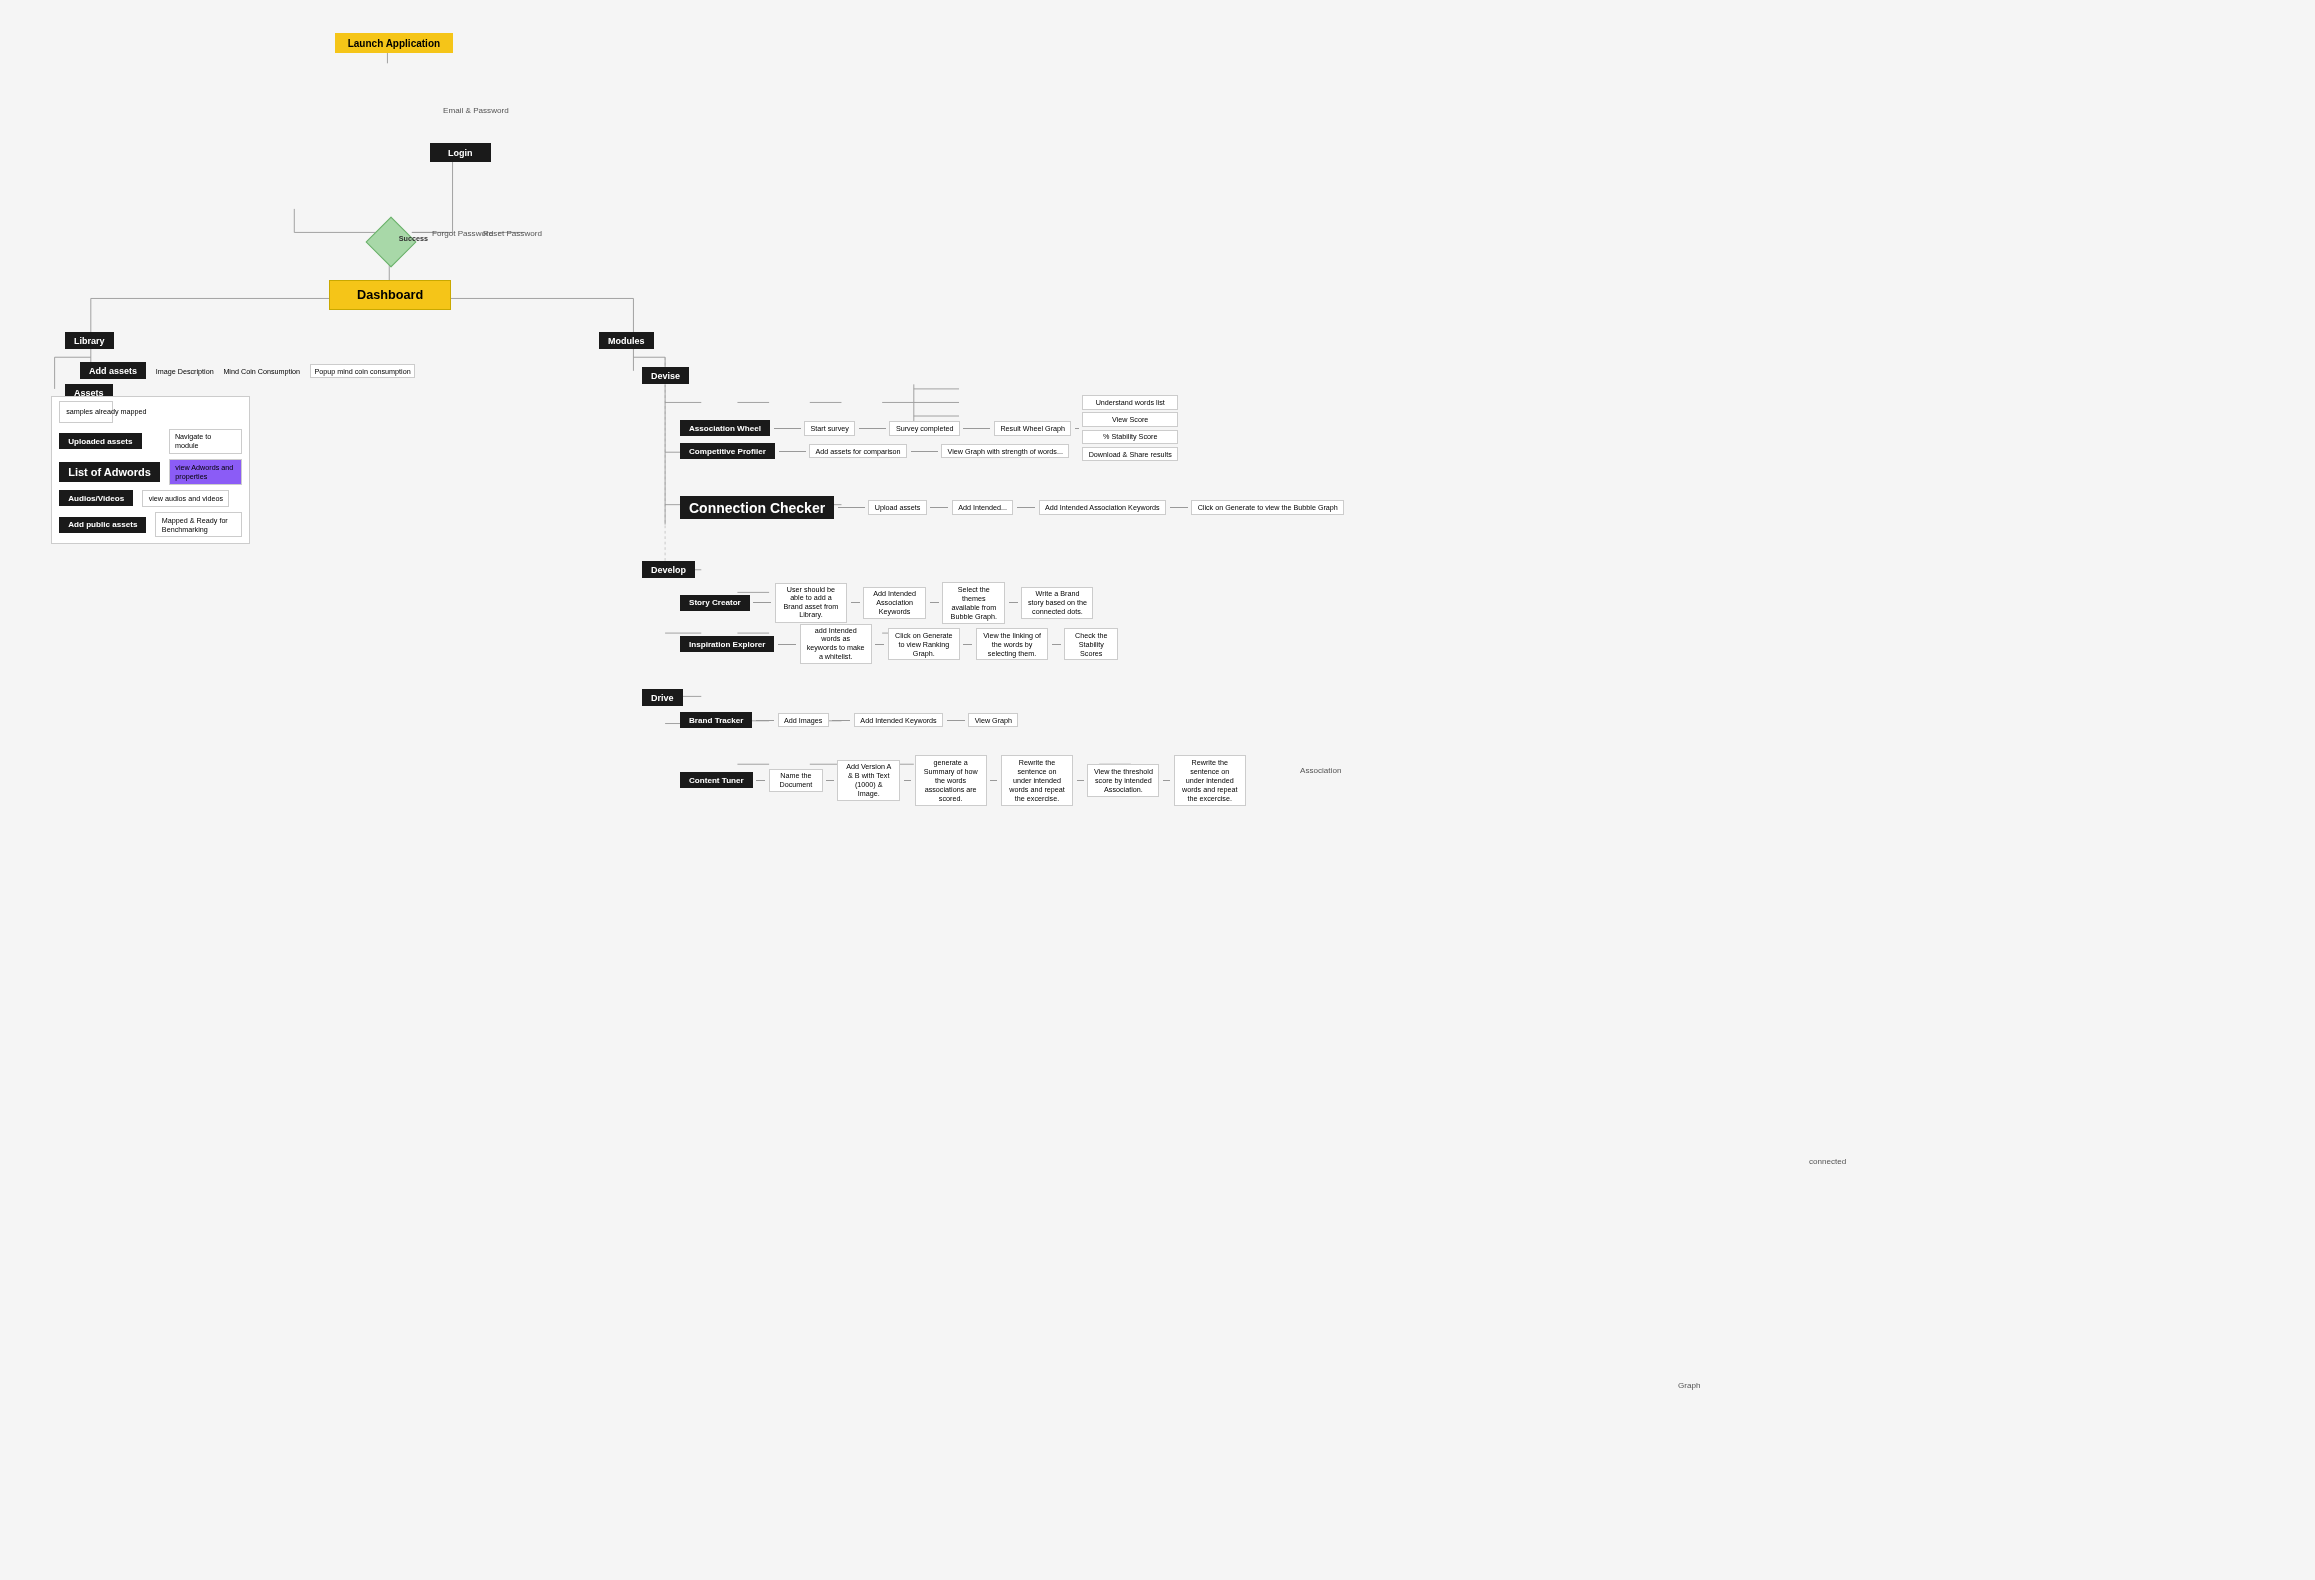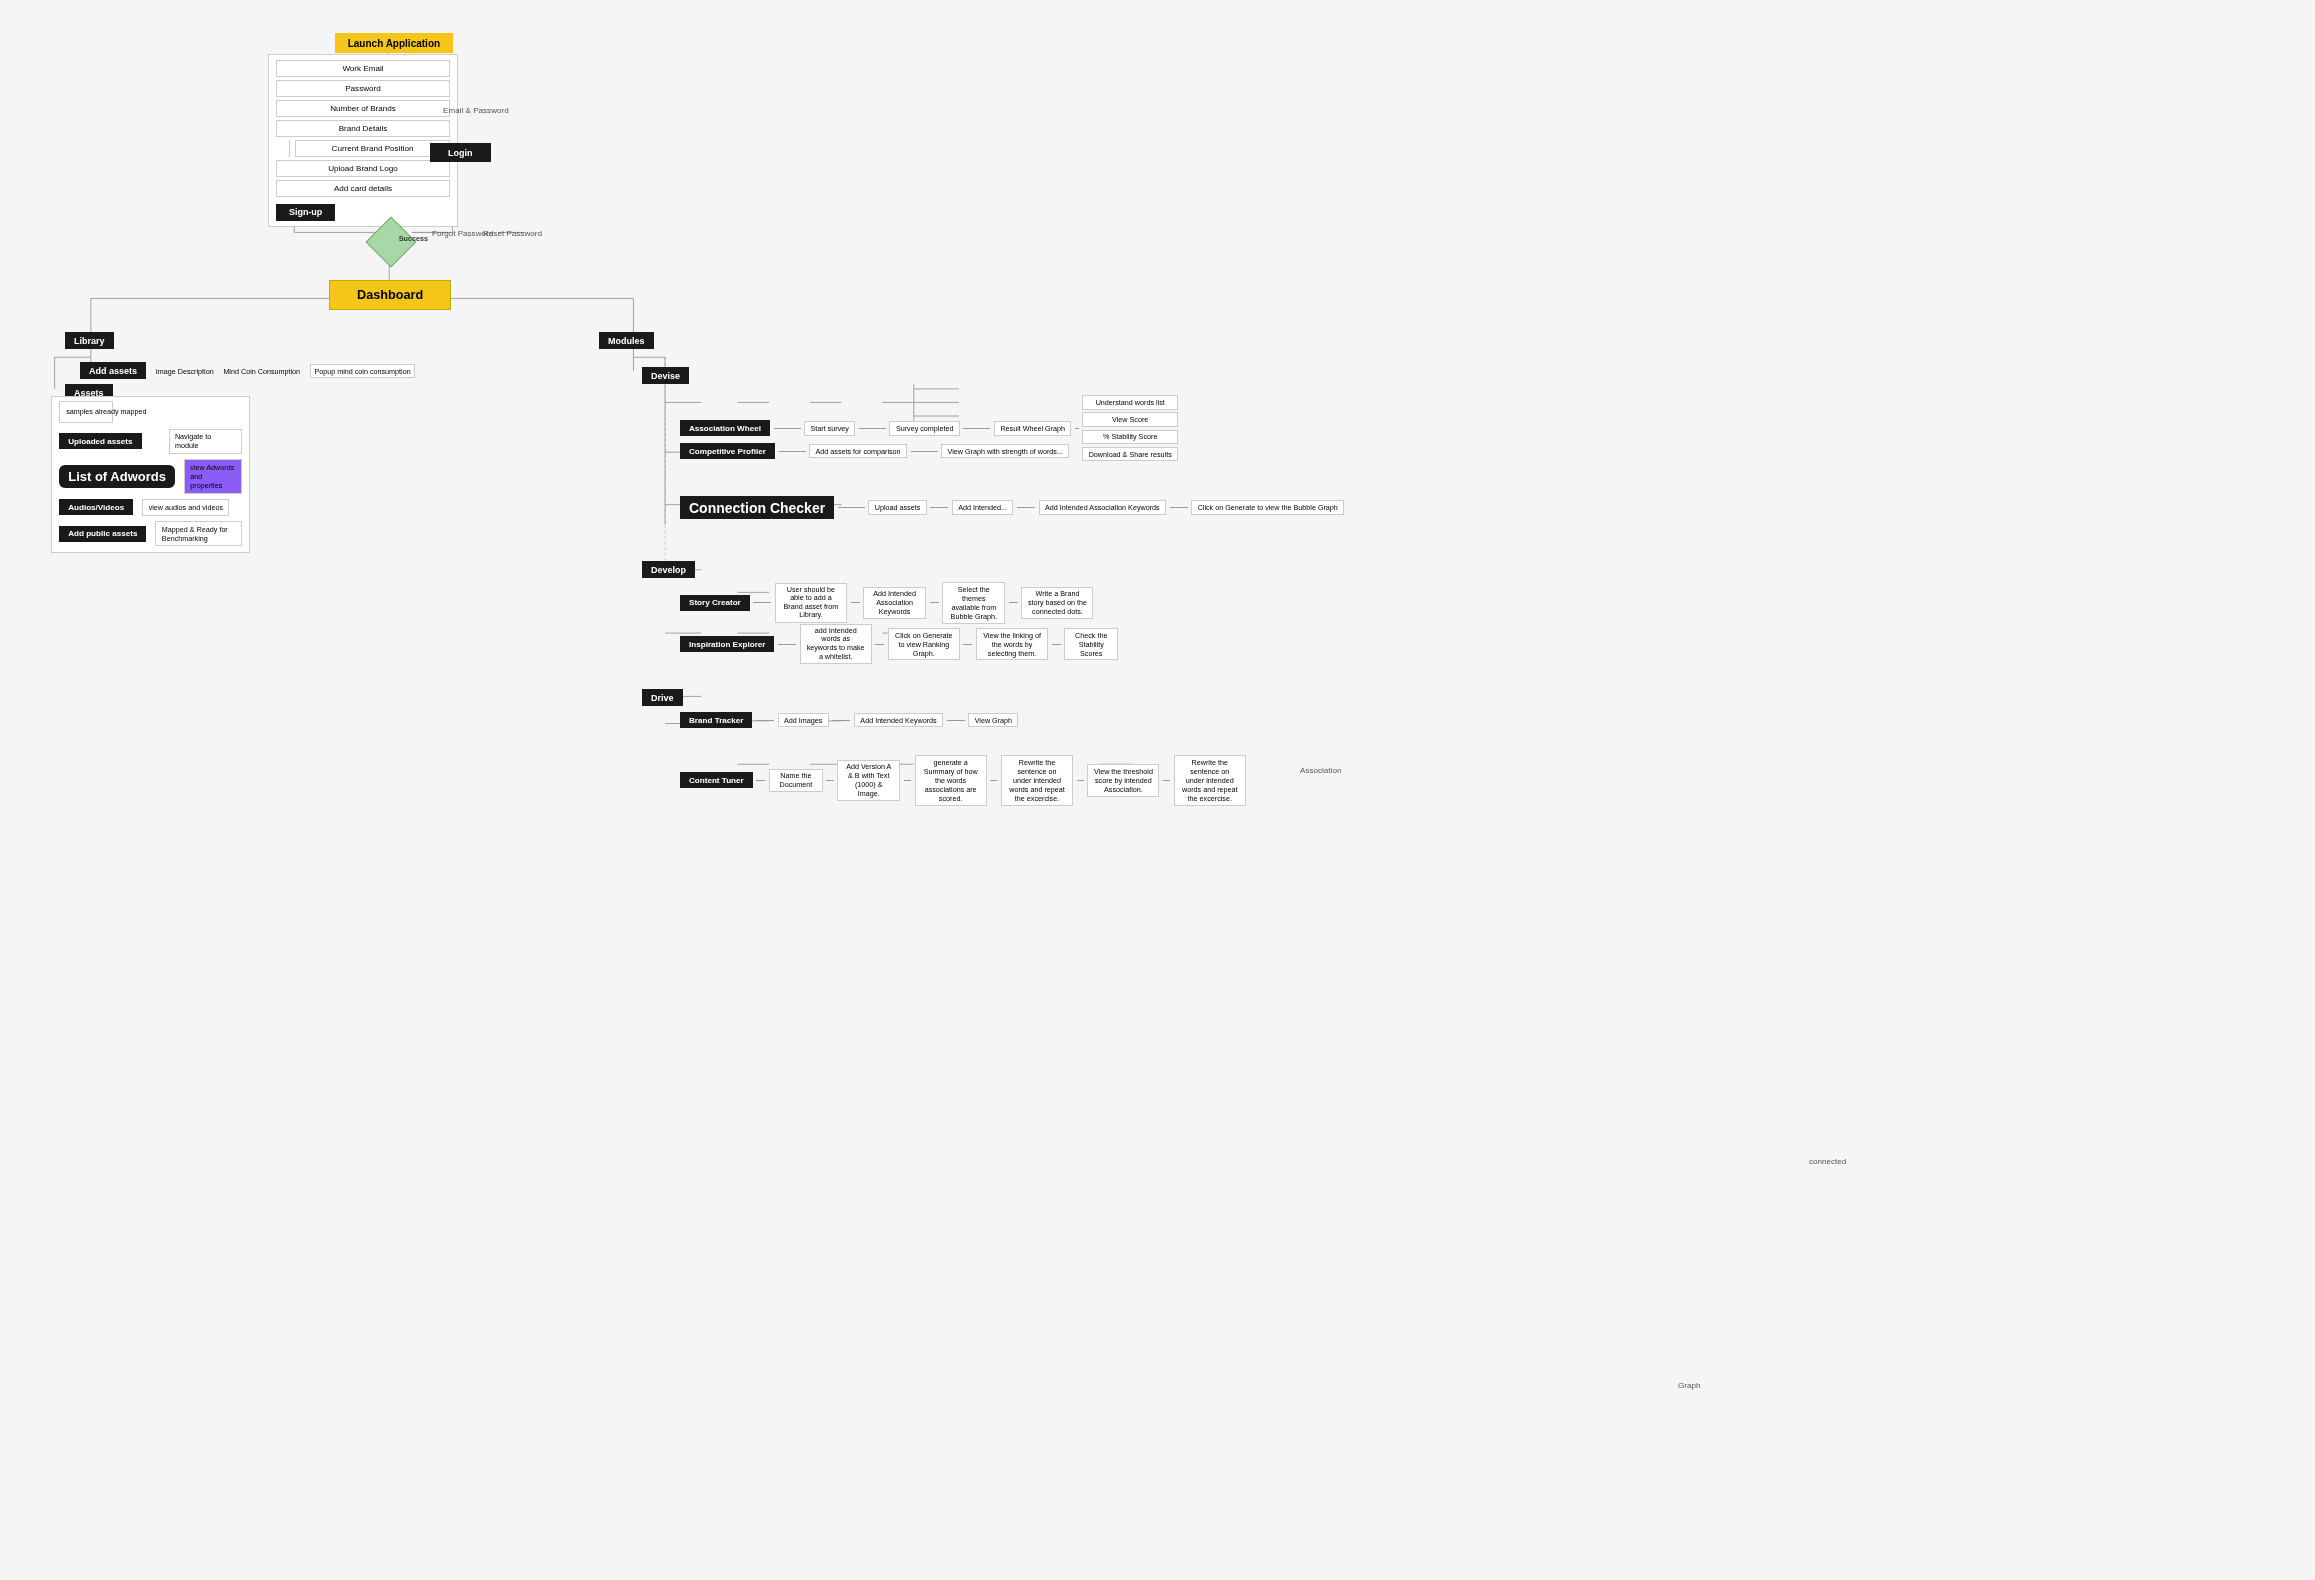--- a/index.html
+++ b/index.html
@@ -200,32 +200,20 @@
     <line x1="975" y1="845" x2="1010" y2="845" stroke="#999" stroke-width="1"></line>
     <line x1="1055" y1="845" x2="1090" y2="845" stroke="#999" stroke-width="1"></line>
     <line x1="1135" y1="845" x2="1170" y2="845" stroke="#999" stroke-width="1"></line>
     <line x1="1215" y1="845" x2="1250" y2="845" stroke="#999" stroke-width="1"></line>
   </svg>
 
   <div class="node" style="left:335px; top:33px;">
     <button class="launch-btn">Launch Application</button>
   </div>
 
-  <div class="node section-box" style="left:268px; top:54px; width:190px; padding:5.4px 7.2px;">
-    <div class="box-white" style="margin-bottom:3.6px;">Work Email</div>
-    <div class="box-white" style="margin-bottom:3.6px;">Password</div>
-    <div class="box-white" style="margin-bottom:3.6px;">Number of Brands</div>
-    <div class="box-white" style="margin-bottom:3.6px;">Brand Details</div>
-    <div style="border-left: 0.9px solid #ccc; margin-left: 12.7px;">
-      <div class="box-white" style="margin-bottom:3.6px; margin-left:5.4px;">Current Brand Position</div>
-    </div>
-    <div class="box-white" style="margin-bottom:3.6px;">Upload Brand Logo</div>
-    <div class="box-white" style="margin-bottom:3.6px;">Add card details</div>
-    <button class="signup-btn" style="margin-top:3.6px;">Sign-up</button>
-  </div>
 
   <div class="node" style="left:443px; top:105px;">
     <span style="font-size:8.1px; color:#555;">Email &amp; Password</span>
   </div>
 
   <div class="node" style="left:430px; top:143px;">
     <button class="login-btn">Login</button>
   </div>
 
   <div class="node" style="left:373px; top:224px; width:36px; height:36px;">
@@ -265,21 +253,21 @@
     <div style="display:flex; align-items:center; margin-bottom:5.4px;">
       <div style="width:54px; font-size:7.2px; text-align:center; padding:6px; border:0.9px solid #ccc; background:#fff; white-space:nowrap; line-height:1.2;">samples already mapped</div>
     </div>
 
     <div style="display:flex; align-items:center; margin-bottom:5.4px;">
       <div class="box-black" style="font-size:8.1px;">Uploaded assets</div>
       <div style="font-size:7.2px; margin-left:27px; padding:2.7px 5.4px; border:0.9px solid #ccc; background:#fff;">Navigate to module</div>
     </div>
 
     <div style="display:flex; align-items:center; margin-bottom:5.4px;">
-      <div class="box-black" style="font-size:13px;border-radius:6px;">List of Adwords</div>
+      <div class="box-black" style="font-size:11px;">List of Adwords</div>
       <div style="font-size:7.2px; margin-left:9px; padding:2.7px 5.4px; border:0.9px solid #ccc; background:#8b5cf6;">view Adwords and properties</div>
     </div>
 
     <div style="display:flex; align-items:center; margin-bottom:5.4px;">
       <div class="box-black" style="font-size:8.1px;">Audios/Videos</div>
       <div style="font-size:7.2px; margin-left:9px; padding:2.7px 5.4px; border:0.9px solid #ccc; background:#fff;">view audios and videos</div>
     </div>
 
     <div style="display:flex; align-items:center; margin-bottom:1.8px;">
       <div class="box-black" style="font-size:8.1px;">Add public assets</div>

